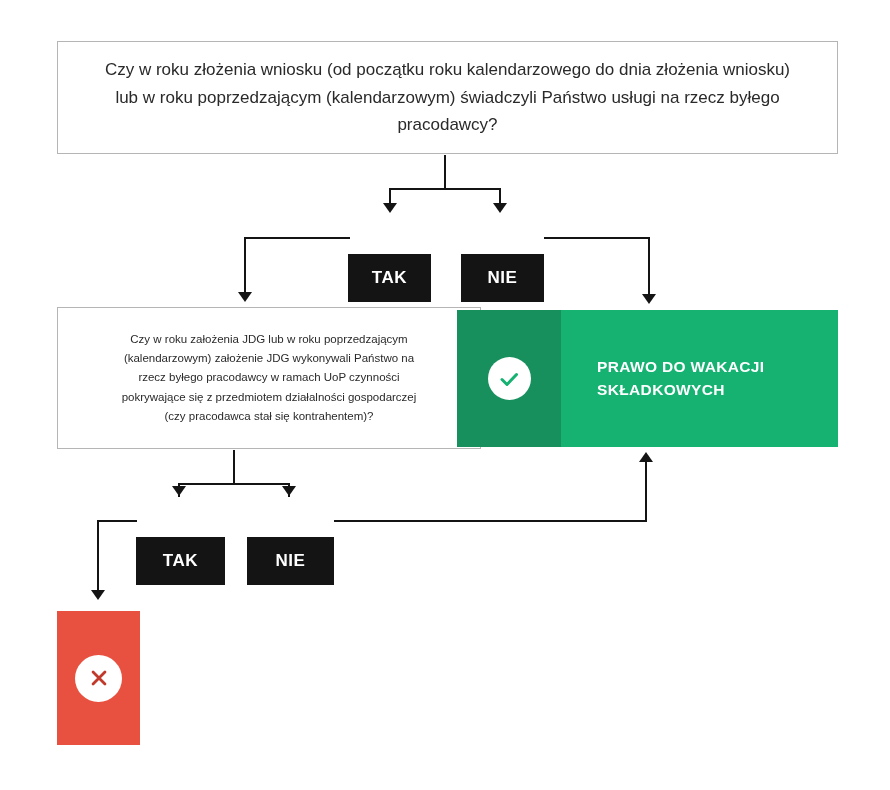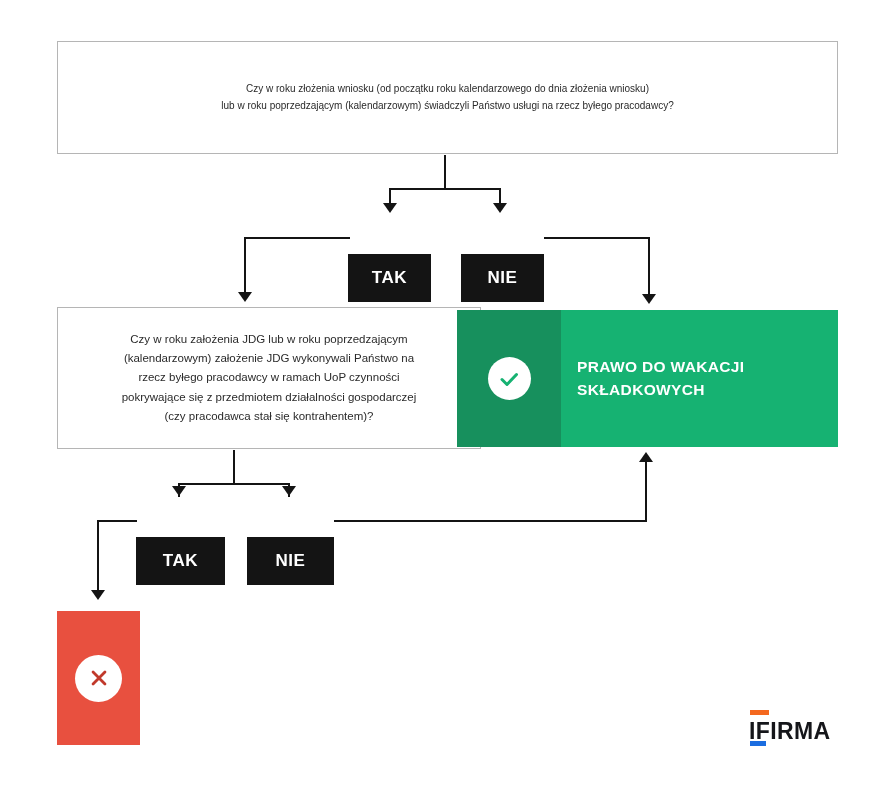--- a/index.html
+++ b/index.html
@@ -27,21 +27,21 @@
     position: absolute;
     box-sizing: border-box;
     border: 1px solid #b5b5b5;
     background: #ffffff;
     display: flex;
     align-items: center;
     justify-content: center;
     text-align: center;
   }
   .qbox .qtext {
-    font-size: 10px;
+    font-size: 17px;
     line-height: 1.62;
     color: #2a2a2a;
     padding: 0 12px;
     white-space: pre-line;
   }
 
   #question-1 {
     left: 57px; top: 41px;
     width: 781px; height: 113px;
   }
@@ -98,21 +98,21 @@
   #result-positive {
     left: 457px; top: 310px;
     width: 381px; height: 137px;
   }
   #result-positive .result-icon-panel {
     width: 104px;
     background: #17905d;
   }
   #result-positive .result-body {
     background: #16b272;
-    padding-left: 16px;
+    padding-left: 36px;
   }
   #result-positive .result-title { color: #ffffff; }
 
   
   #result-negative {
     left: 57px; top: 611px;
     width: 375px; height: 134px;
   }
   #result-negative .result-icon-panel {
     width: 83px;
@@ -253,19 +253,14 @@
   <div class="result-card" id="result-negative">
     <div class="result-icon-panel">
       <div class="badge-circle">
         <svg width="26" height="26" viewBox="0 0 24 24" aria-hidden="true">
           <path d="M6.5 6.5 L17.5 17.5 M17.5 6.5 L6.5 17.5" fill="none" stroke="#c1392b" stroke-width="2.6" stroke-linecap="round"></path>
         </svg>
       </div>
     </div>
   </div>
 
-  <div id="brand-logo">
-    <div class="logo-bar logo-bar-top"></div>
-    <div class="logo-word">IFIRMA</div>
-    <div class="logo-bar logo-bar-bottom"></div>
-  </div>
 
 </div>
 
 </body></html>

